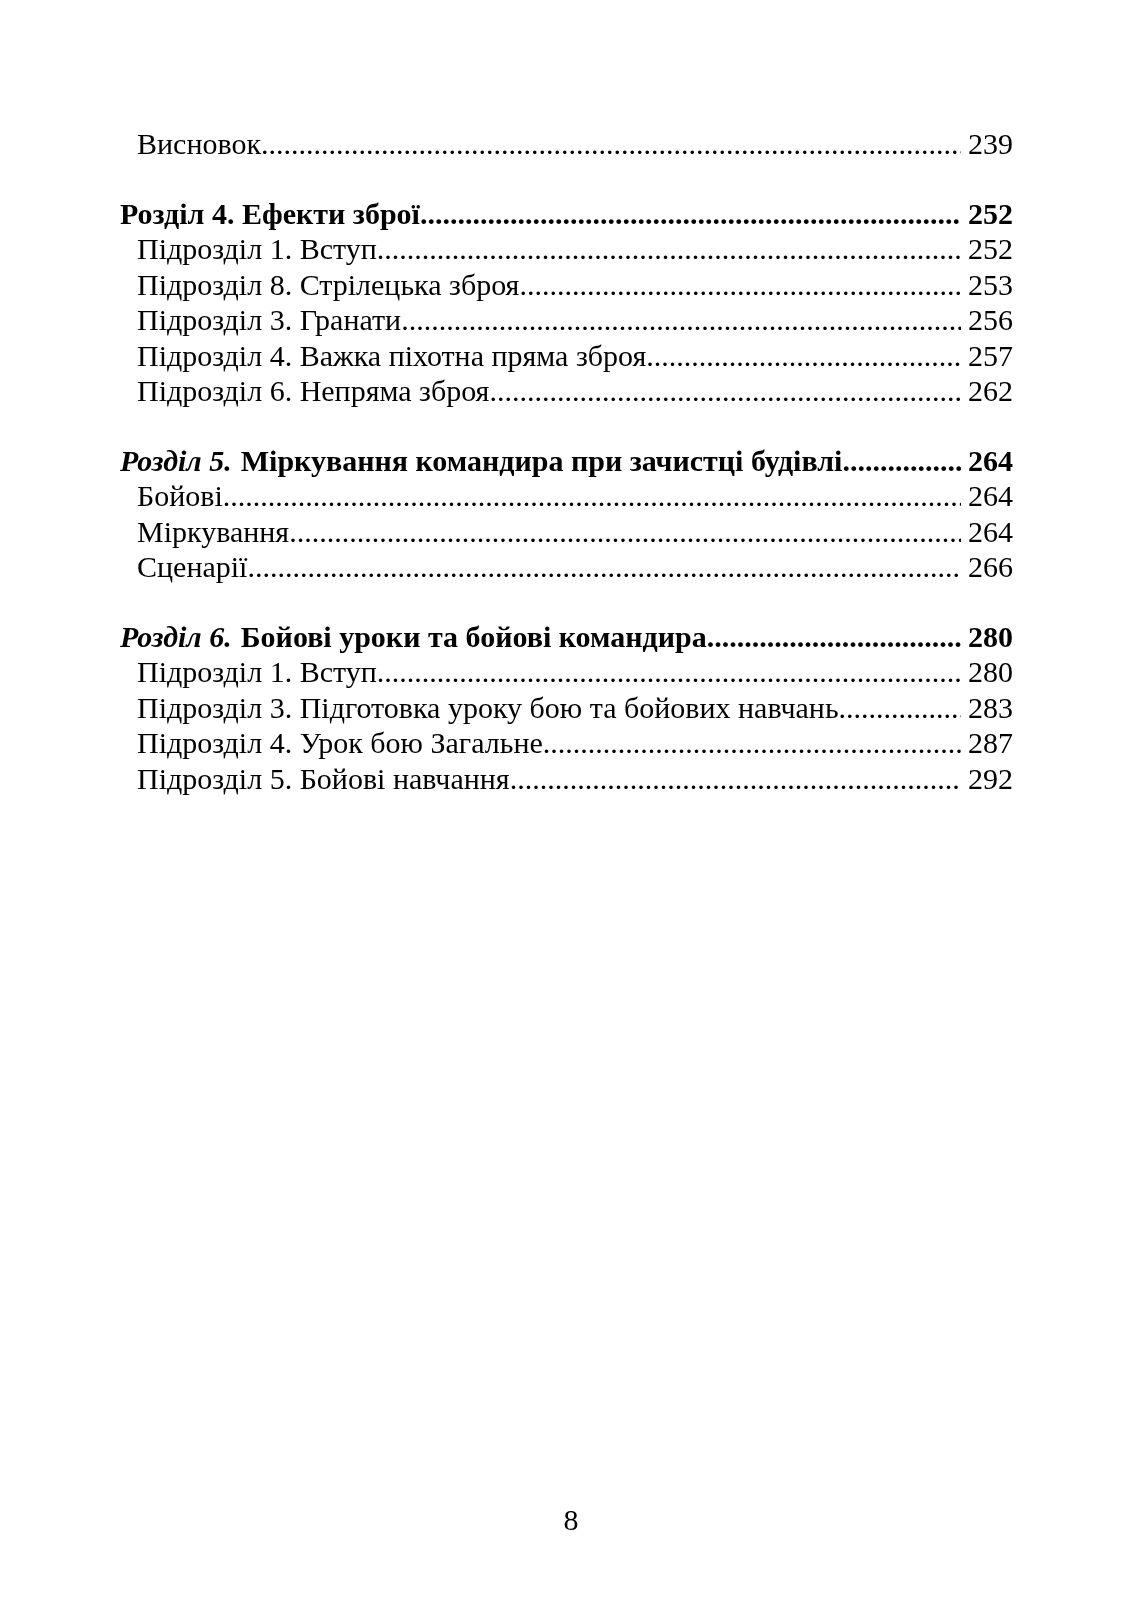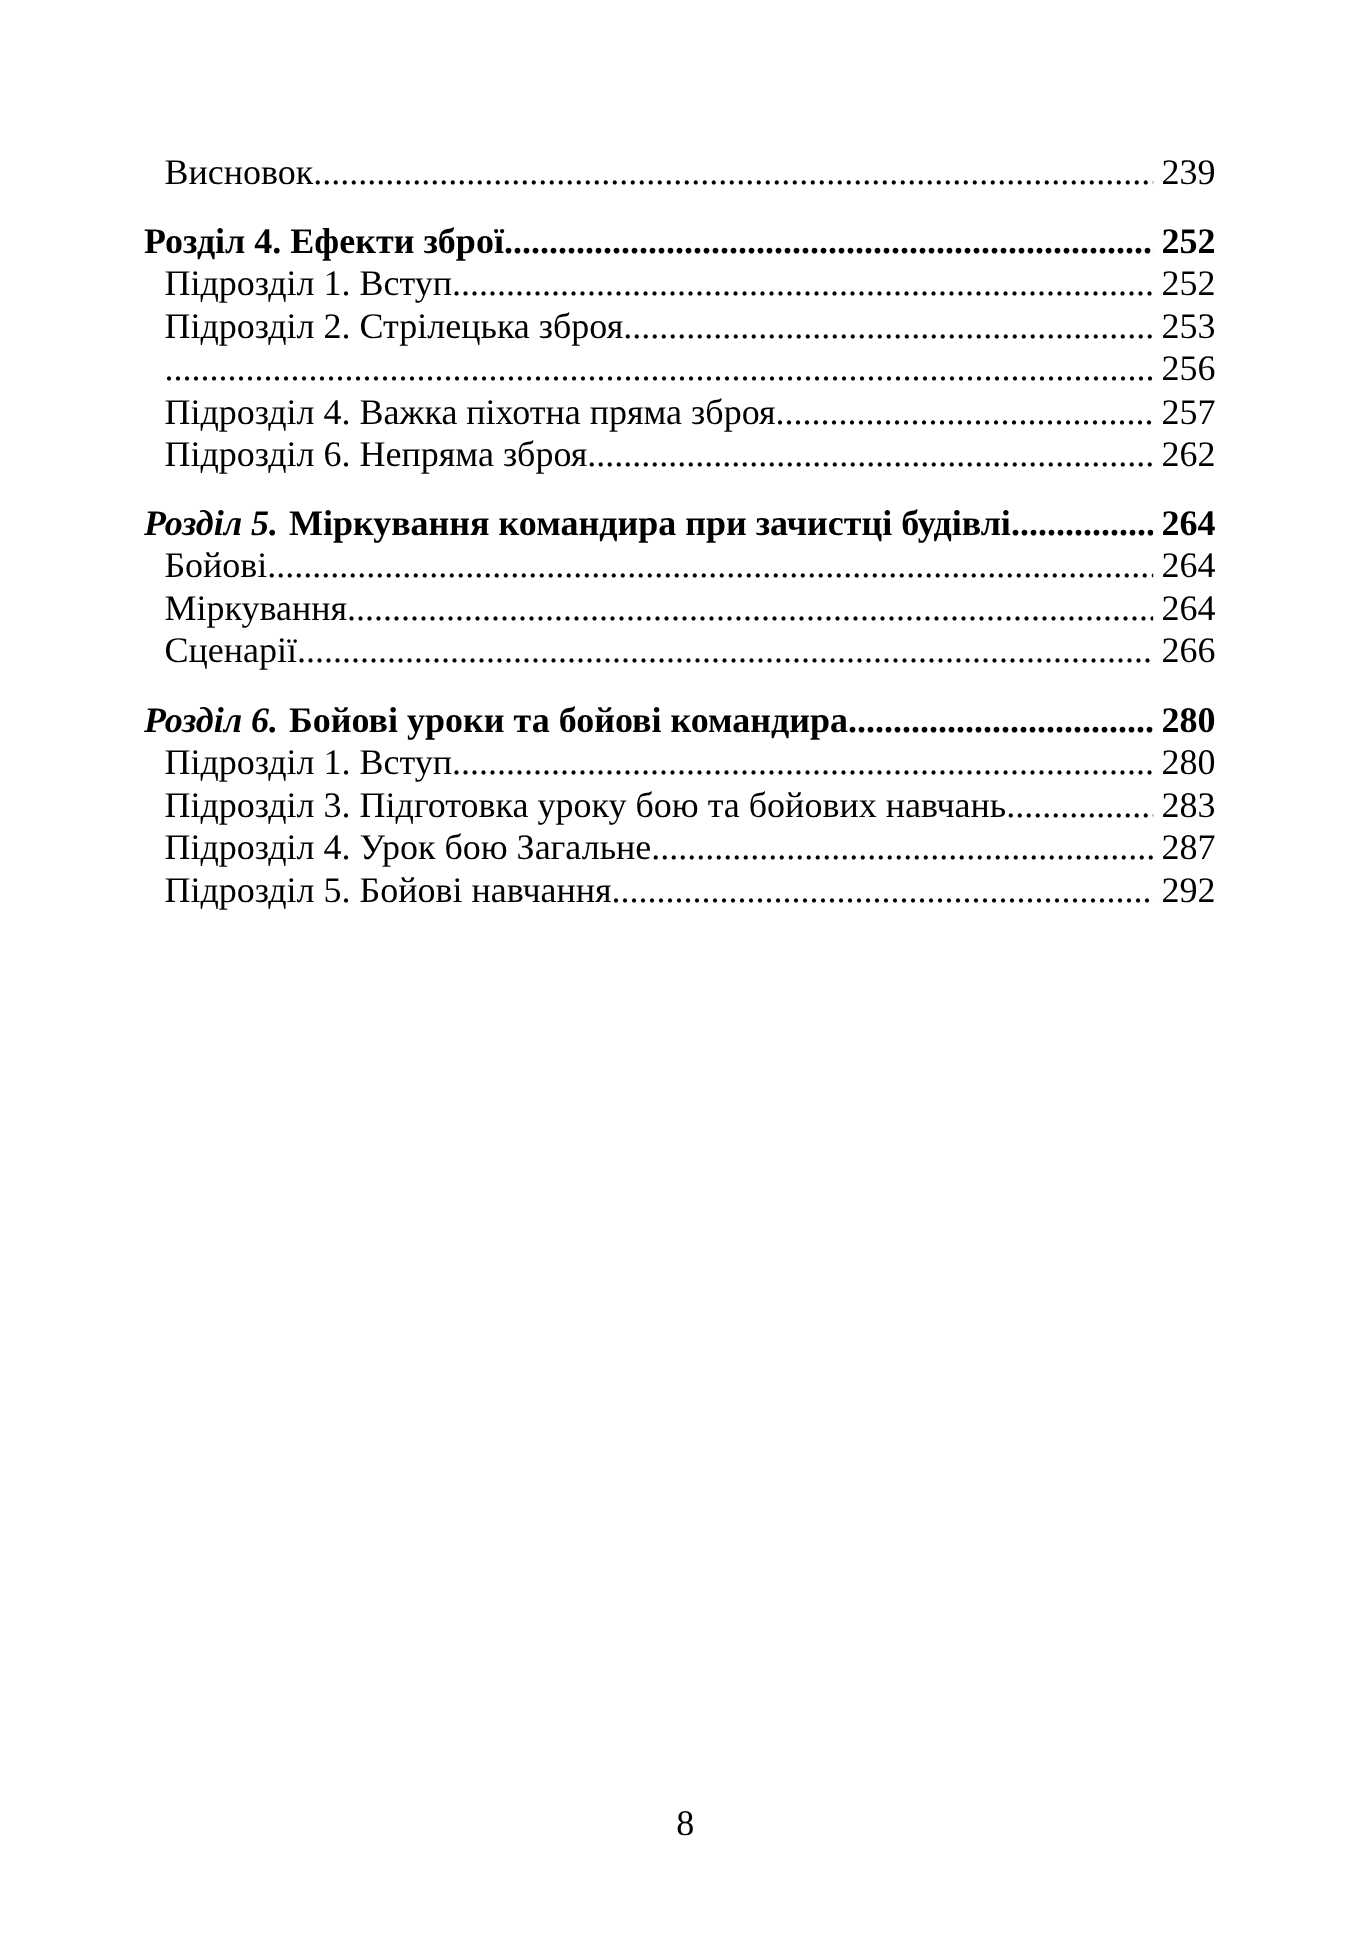--- a/index.html
+++ b/index.html
@@ -28,21 +28,21 @@
     display: flex;
     align-items: baseline;
     font-size: 30px;
     line-height: 35.5px;
   }
   .toc-row.sub {
     margin-left: 17px;
   }
   .toc-row.chapter {
     font-weight: bold;
-    margin-top: 22px;
+    margin-top: 34px;
   }
   .toc-row .prefix {
     font-style: italic;
     white-space: nowrap;
     margin-right: 9px;
   }
   .toc-row .title {
     white-space: nowrap;
   }
   .leader {
@@ -87,26 +87,27 @@
       <span class="pagenum">252</span>
     </div>
 
     <div class="toc-row sub">
       <span class="title">Підрозділ 1. Вступ</span>
       <span class="leader"></span>
       <span class="pagenum">252</span>
     </div>
 
     <div class="toc-row sub">
-      <span class="title">Підрозділ 2. Стрілецька зброя</span>
+      <span class="title">Підрозділ 8. Стрілецька зброя</span>
       <span class="leader"></span>
       <span class="pagenum">253</span>
     </div>
 
     <div class="toc-row sub">
+      <span class="title">Підрозділ 3. Гранати</span>
       <span class="leader"></span>
       <span class="pagenum">256</span>
     </div>
 
     <div class="toc-row sub">
       <span class="title">Підрозділ 4. Важка піхотна пряма зброя</span>
       <span class="leader"></span>
       <span class="pagenum">257</span>
     </div>
 

